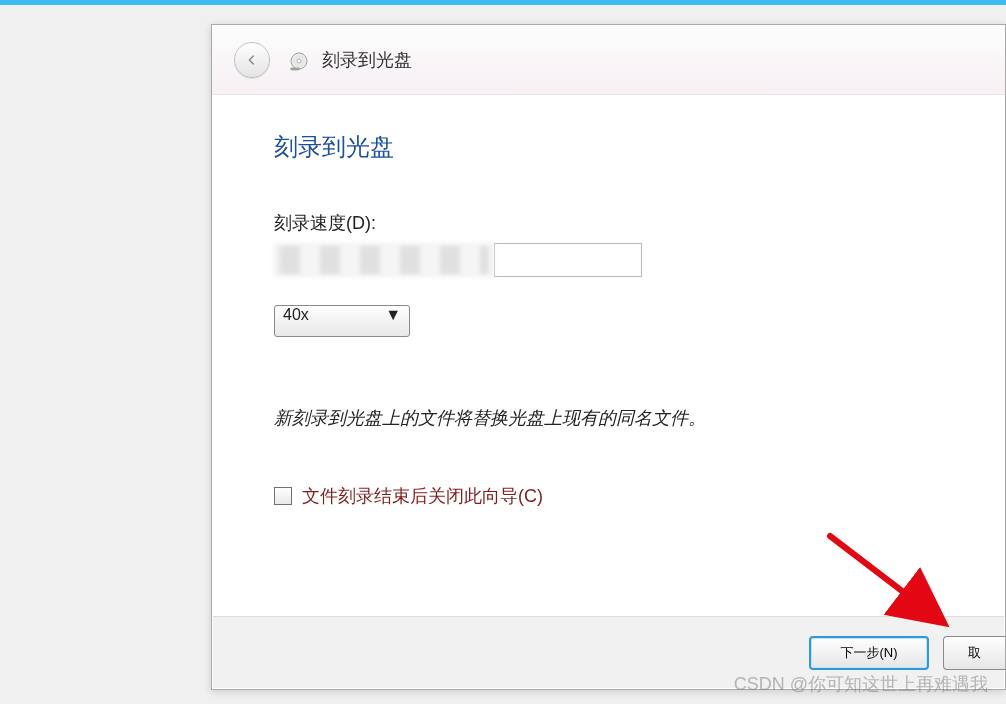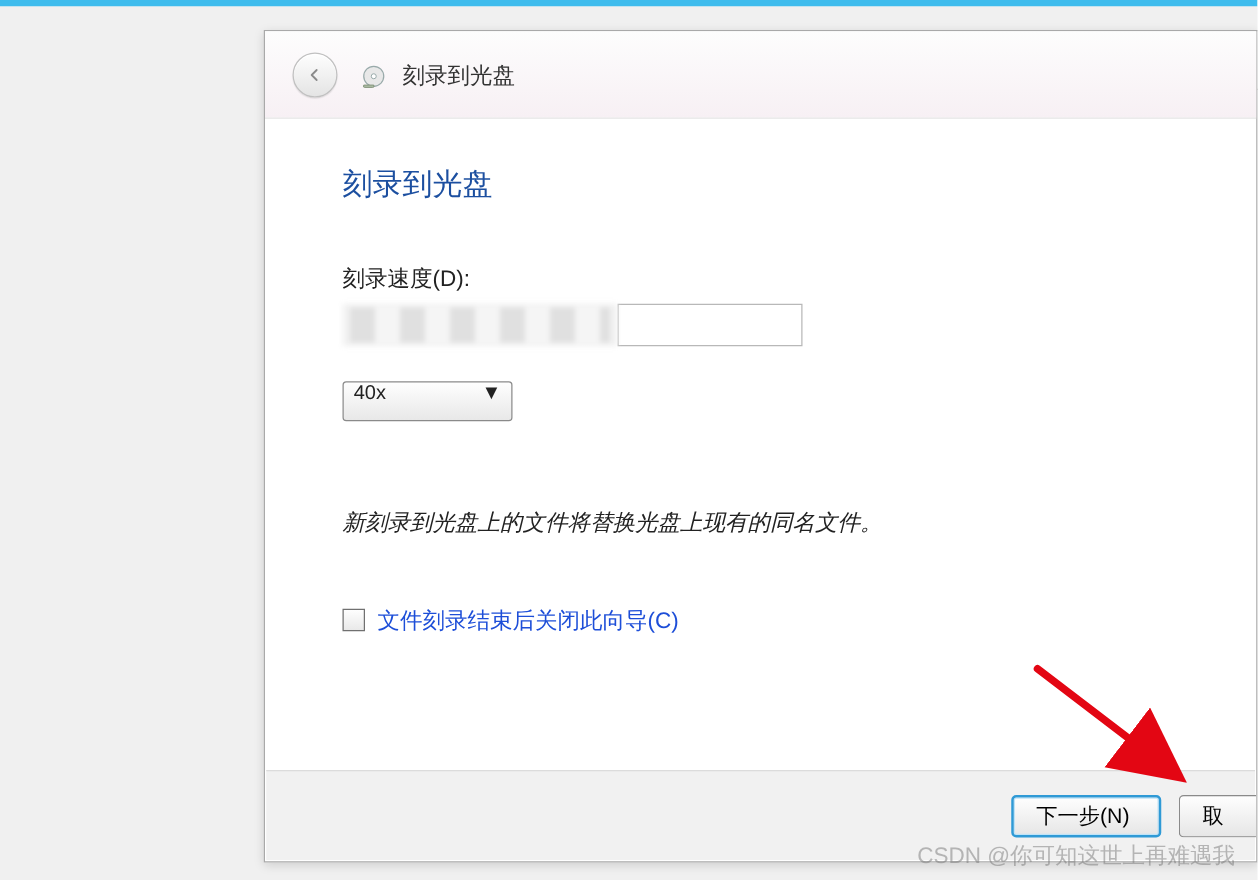--- a/index.html
+++ b/index.html
@@ -118,21 +118,21 @@
       color: #222;
       margin-top: 68px;
       line-height: 1.5;
       font-style: italic;
     }
     .checkbox-row {
       display: flex;
       align-items: center;
       margin-top: 52px;
       font-size: 18px;
-      color: #1d4ed8;
+      color: #7f1d1d;
     }
     .checkbox-box {
       width: 18px; height: 18px;
       border: 1px solid #707070;
       background: linear-gradient(180deg, #fefefe, #e9e9e9);
       margin-right: 10px;
     }
     .button-bar {
       position: absolute;
       left: 1px; right: 1px; bottom: 1px;
@@ -143,22 +143,22 @@
       align-items: center;
       justify-content: flex-end;
       padding-right: 0;
       gap: 14px;
     }
     .btn {
       height: 34px;
       min-width: 120px;
       border: 1px solid #8a8a8a;
       background: linear-gradient(180deg, #fefefe, #e6e6e6);
-      font-size: 17px;
-      display: flex; align-items: center; 
+      font-size: 13px;
+      display: flex; align-items: center; justify-content: center;
       border-radius: 4px;
       padding: 0 18px;
       cursor: pointer;
     }
     .btn.primary {
       border: 2px solid #2f9ad6;
       box-shadow: 0 0 0 1px #bfe3f7 inset;
     }
     .btn.cancel {
       min-width: 62px;

